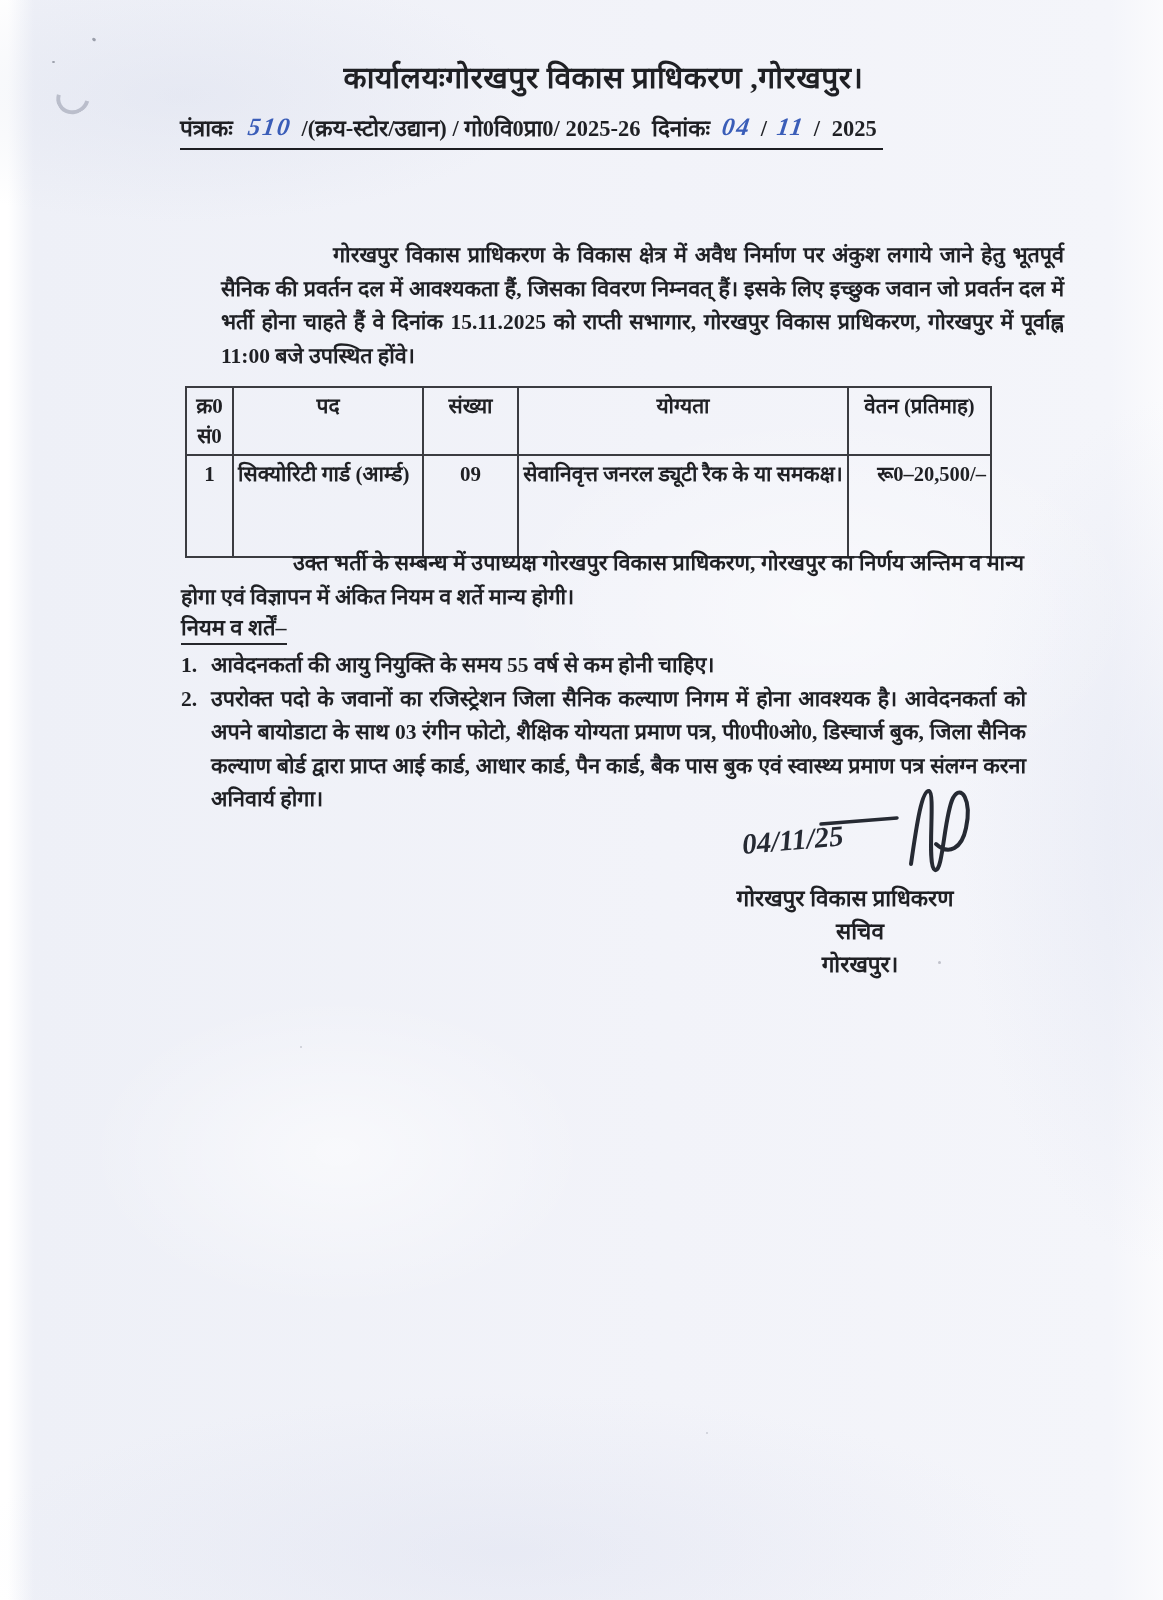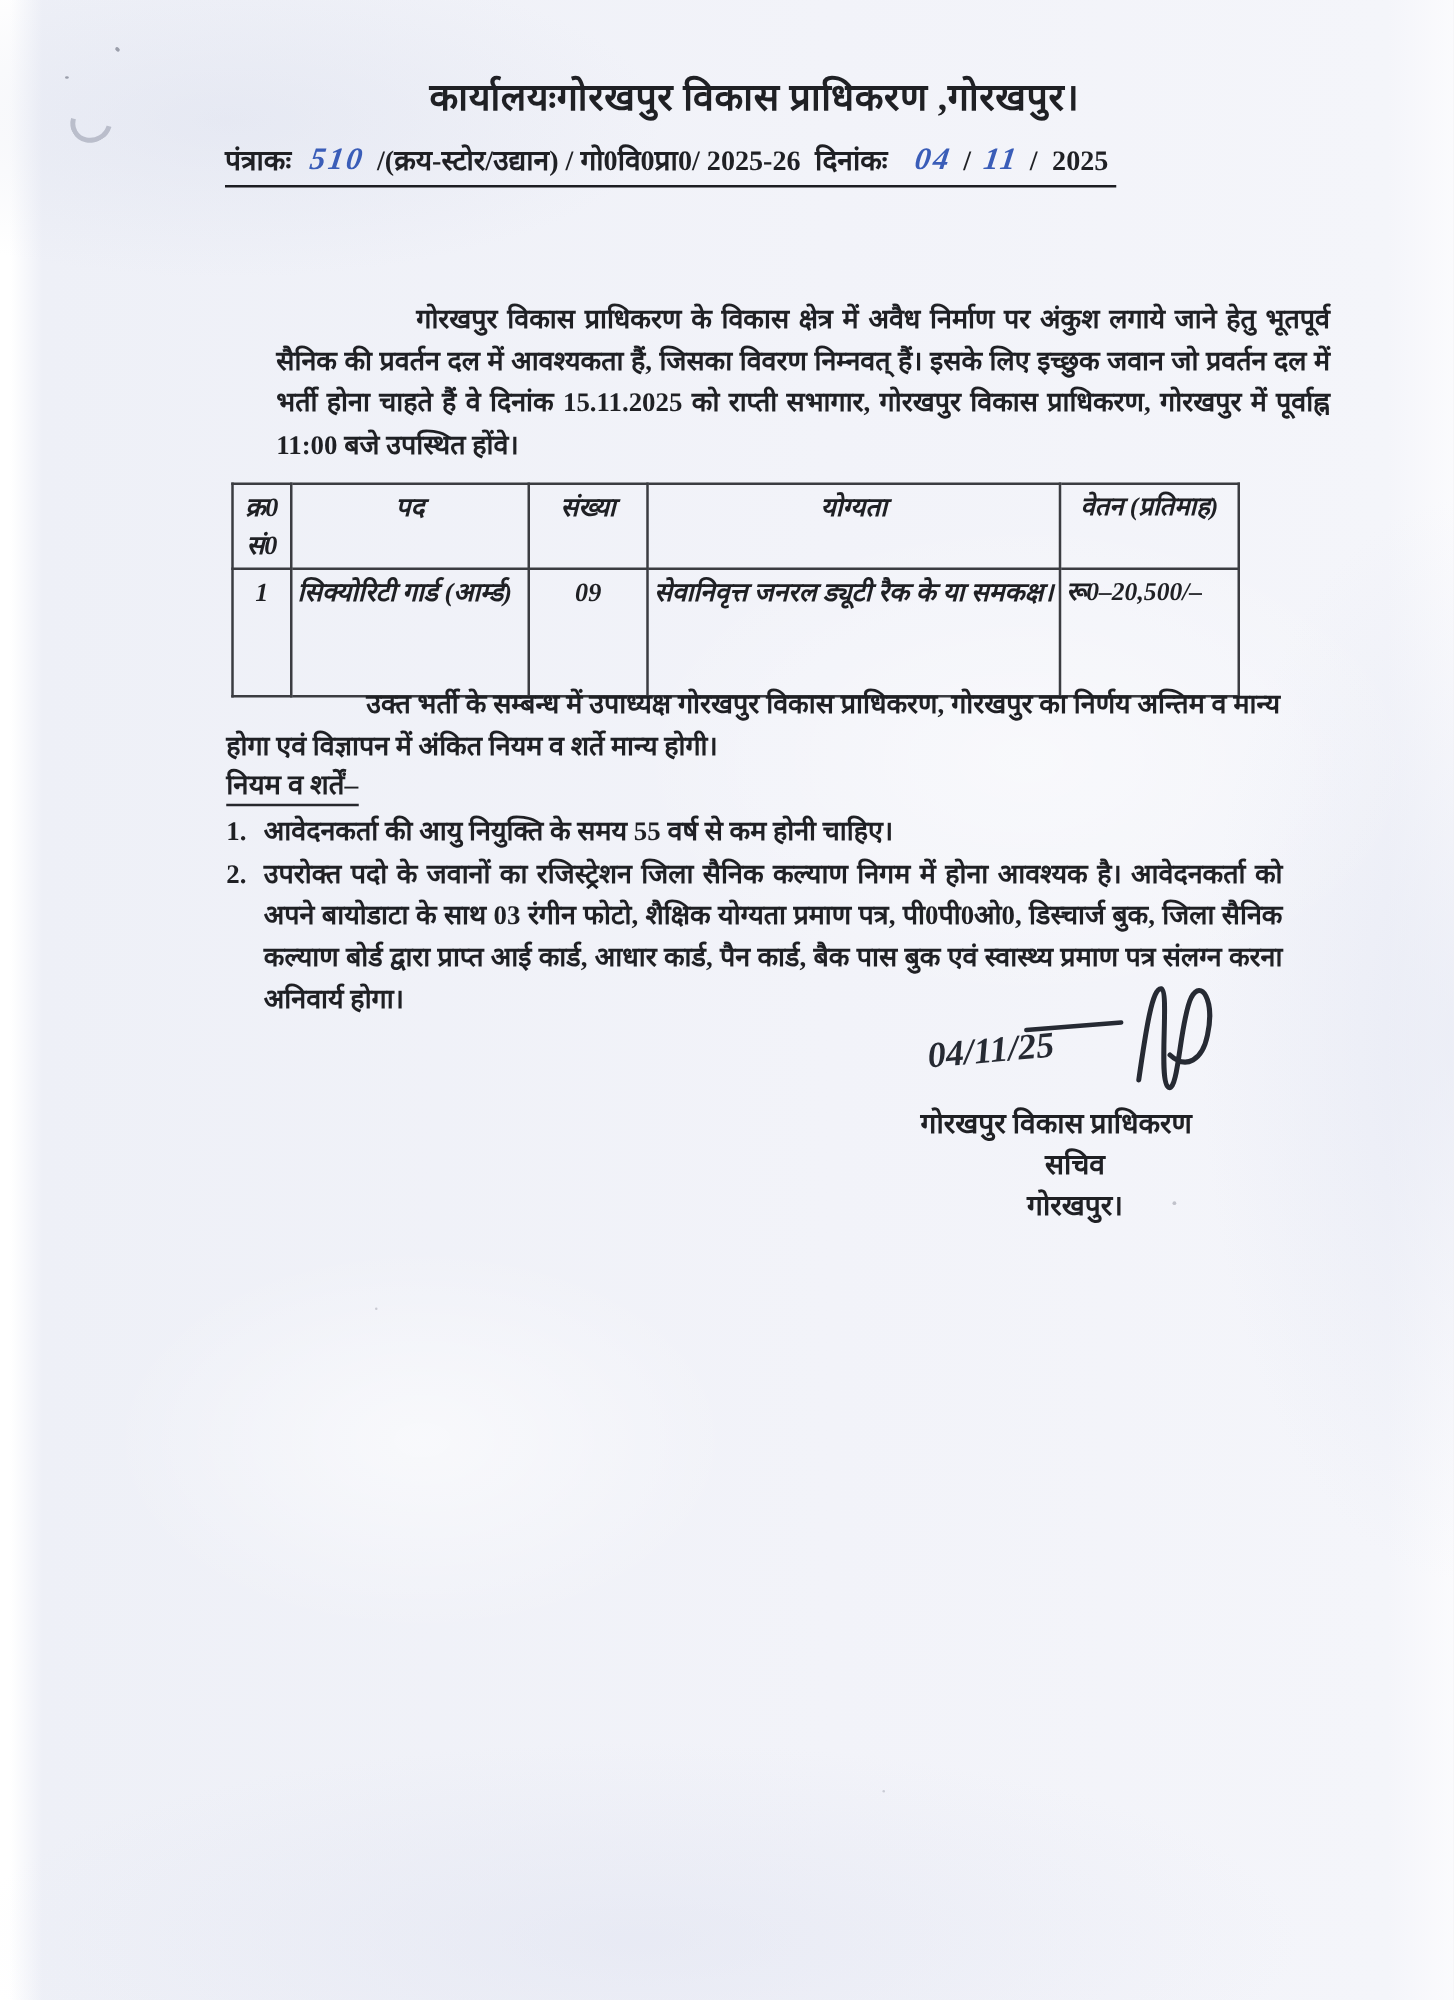--- a/index.html
+++ b/index.html
@@ -64,30 +64,30 @@
   .para1{top:239px;margin-left:40px;}
   .para2{top:547px;}
 
   table.vacancy{
     position:absolute;top:386px;left:185px;width:805px;
     border-collapse:collapse;table-layout:fixed;
     font-size:21px;font-weight:600;
   }
   table.vacancy th,table.vacancy td{
     border:2.5px solid #3b3c41;vertical-align:top;padding:3px 4px;
-    font-weight:600;line-height:30px;font-style:italic;
+    font-weight:600;line-height:30px;
   }
   tr.head th{height:52px;text-align:center;}
   th.c-sno{text-align:left;padding-left:5px;}
   tr.datarow td{height:94px;}
   td.c-sno{text-align:center;padding-top:7px;}
   td.c-post{text-align:justify;text-align-last:left;padding:7px 6px 0 7px;}
   td.c-count{text-align:center;padding-top:7px;}
   td.c-qual{text-align:center;padding-top:7px;}
-  td.c-sal{text-align:left;white-space:nowrap;padding:7px 2px 0 4px;font-size:20.5px;}
+  td.c-sal{text-align:right;white-space:nowrap;padding:7px 2px 0 4px;font-size:20.5px;}
   th.c-salh{white-space:nowrap;font-size:20.5px;padding-left:2px;padding-right:2px;}
 
   .rules-heading{
     position:absolute;top:611px;left:181px;
     font-size:22px;font-weight:700;
   }
   .rules-heading span{border-bottom:2px solid #26272c;padding-bottom:3px;}
   .rules{position:absolute;top:649px;left:181px;width:845px;}
   .rule{display:flex;font-size:21.5px;line-height:33.5px;font-weight:600;}
   .rule .num{flex:none;width:30px;}
@@ -114,21 +114,21 @@
   <div class="speck sp3"></div>
   <div class="speck sp4"></div>
   <div class="speck sp5"></div>
 
   <h1 class="title">कार्यालयःगोरखपुर विकास प्राधिकरण ,गोरखपुर।</h1>
 
   <div class="refline">
     <span class="seg">पंत्राकः</span>
     <span class="hw">510</span>
     <span class="seg">/(क्रय-स्टोर/उद्यान) / गो0वि0प्रा0/ 2025-26</span>
-    <span class="seg" style="margin-right:18px;">दिनांकः</span><span class="hw">04</span>
+    <span class="seg" style="margin-right:8px;">दिनांकः</span><span class="hw">04</span>
     <span>/</span>
     <span class="hw">11</span>
     <span>/</span>
     <span class="seg" style="margin-left:6px;">2025</span>
   </div>
 
 
   <p class="para para1">गोरखपुर विकास प्राधिकरण के विकास क्षेत्र में अवैध निर्माण पर अंकुश लगाये जाने हेतु भूतपूर्व सैनिक की प्रवर्तन दल में आवश्यकता हैं, जिसका विवरण निम्नवत् हैं। इसके लिए इच्छुक जवान जो प्रवर्तन दल में भर्ती होना चाहते हैं वे दिनांक 15.11.2025 को राप्ती सभागार, गोरखपुर विकास प्राधिकरण, गोरखपुर में पूर्वाह्न 11:00 बजे उपस्थित होंवे।</p>
 
   <table class="vacancy">

